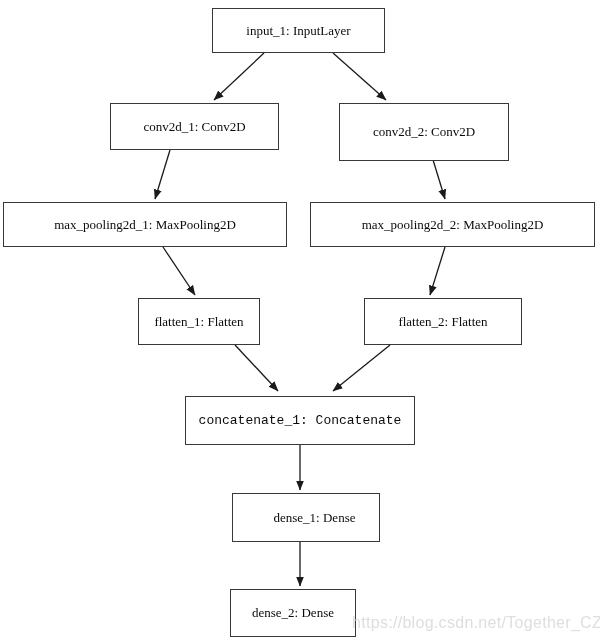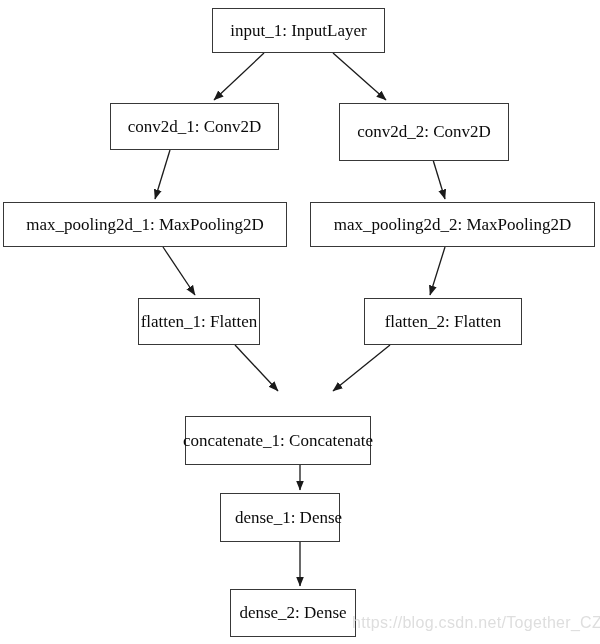--- a/index.html
+++ b/index.html
@@ -24,35 +24,35 @@
     pointer-events: none;
   }
   .node {
     position: absolute;
     box-sizing: border-box;
     display: flex;
     align-items: center;
     justify-content: center;
     background: #ffffff;
     border: 1.5px solid #383838;
-    font-size: 17px;
+    font-size: 13px;
     color: #0a0a0a;
     white-space: nowrap;
     text-align: center;
   }
   
   .n-input1   { left: 212px; top:   8px; width: 173px; height: 45px; }
   .n-conv1    { left:  90px; top: 103px; width: 169px; height: 47px; margin-left: 20px; }
   .n-conv2    { left: 339px; top: 103px; width: 170px; height: 58px; font-family: Liberation Serif, serif; }
   .n-pool1    { left:   3px; top: 202px; width: 284px; height: 45px; }
   .n-pool2    { left: 310px; top: 202px; width: 285px; height: 45px; text-align: center; }
   .n-flat1    { left: 138px; top: 298px; width: 122px; height: 47px; }
   .n-flat2    { left: 364px; top: 298px; width: 158px; height: 47px; }
-  .n-concat1  { left: 185px; top: 416px; width: 186px; height: 49px; }
-  .n-dense1   { left: 220px; top: 493px; width: 120px; height: 49px; padding-left: 17px; }
+  .n-concat1  { left: 185px; top: 396px; width: 230px; height: 49px; font-family: Liberation Mono, monospace; }
+  .n-dense1   { left: 232px; top: 493px; width: 148px; height: 49px; padding-left: 17px; }
   .n-dense2   { left: 230px; top: 589px; width: 126px; height: 48px; }
   .watermark {
     position: absolute;
     left: 352px;
     top: 614px;
     font-family: "Liberation Sans", "DejaVu Sans", sans-serif;
     font-size: 16px;
     letter-spacing: 0.3px;
     color: #dedede;
     white-space: nowrap;

